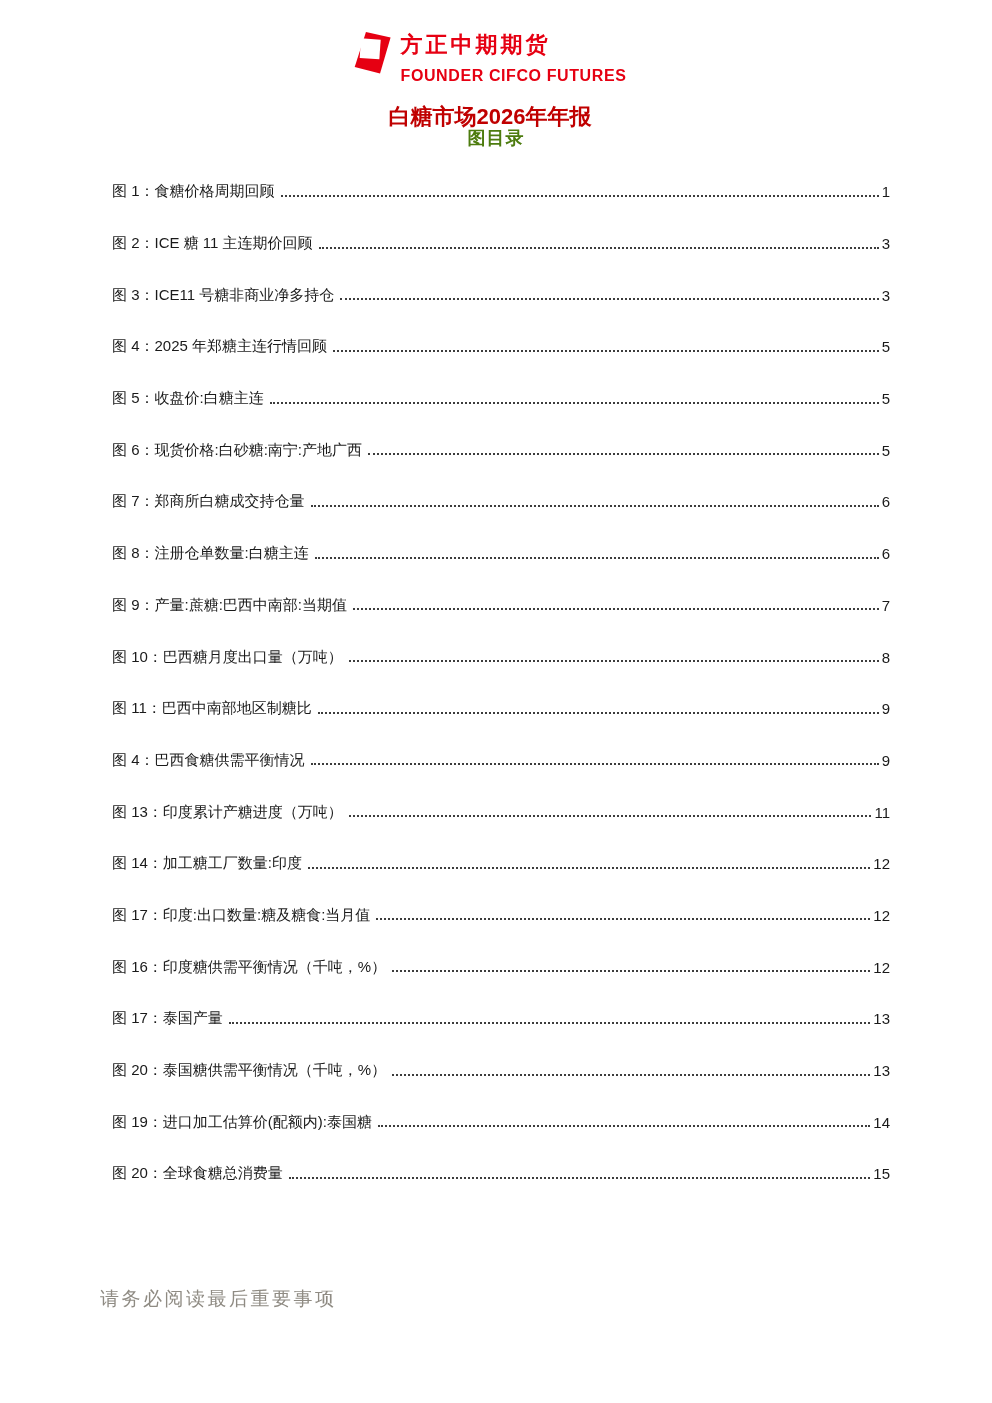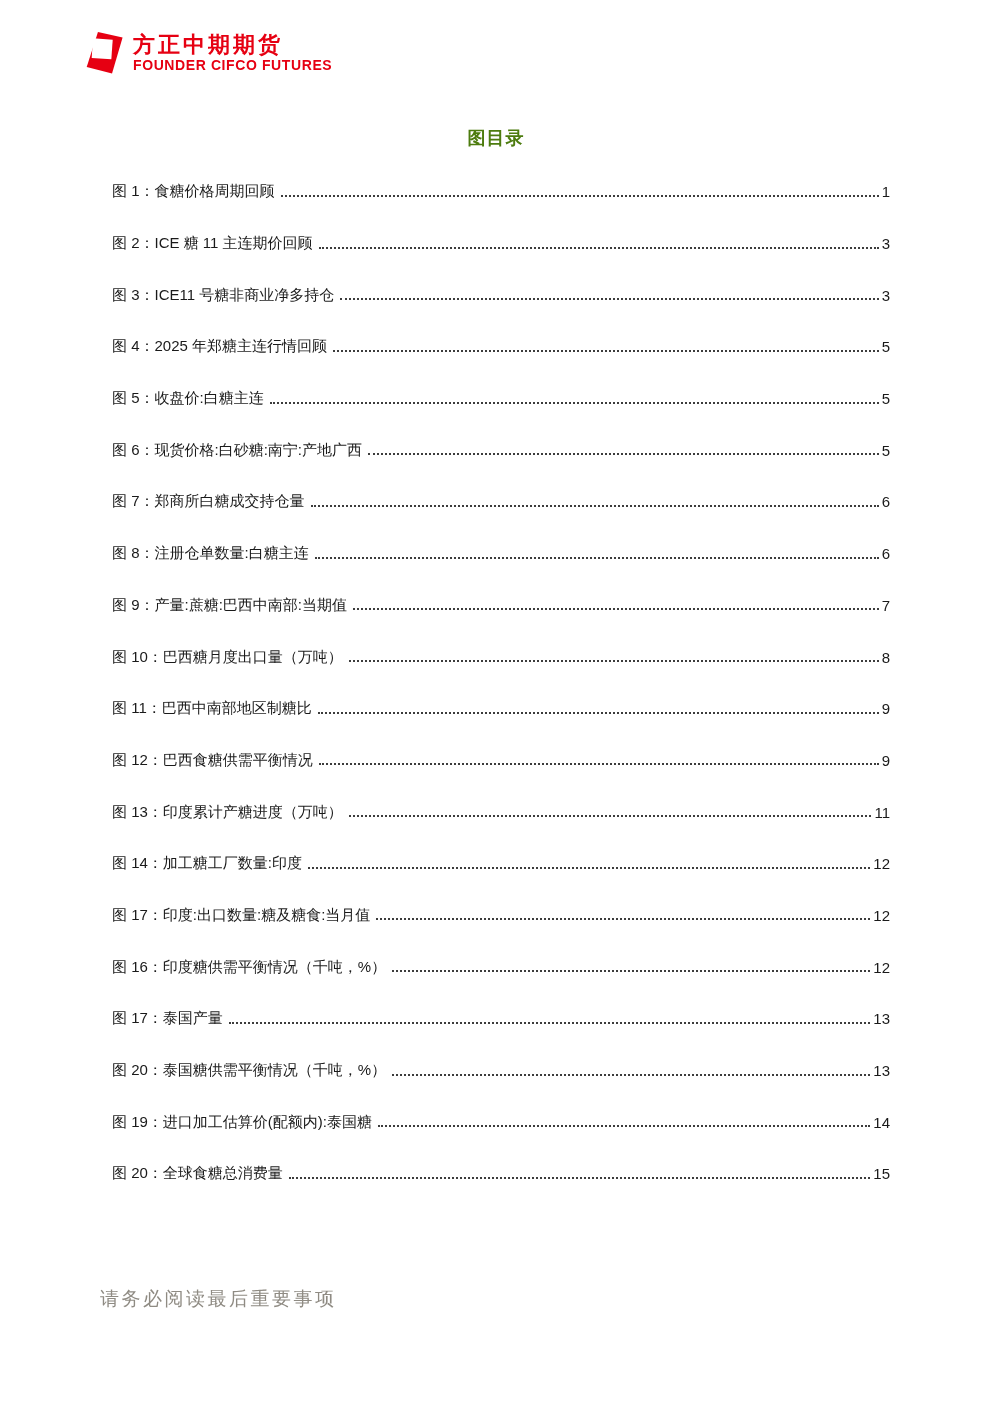--- a/index.html
+++ b/index.html
@@ -7,33 +7,33 @@
   body {
     width: 992px; height: 1403px;
     font-family: "Liberation Sans", sans-serif;
     position: relative;
     overflow: hidden;
   }
   .page { position: relative; width: 992px; height: 1403px; background: #ffffff; }
 
   
   .header {
-    position: absolute; top: 30px; left: 86px; right: 92px;
-    display: flex; justify-content: space-between; align-items: flex-end;
+    position: absolute; top: 30px; left: 80px; right: 92px;
+    display: flex; justify-content: space-between; align-items: center; flex-direction: column;
   }
   .logo { display: flex; align-items: flex-start; gap: 9px; }
   .logo-icon { width: 38px; height: 46px; flex: 0 0 auto; }
   .logo-text { padding-top: 3px; }
   .logo-cn {
     color: #e60012; font-size: 22px; font-weight: bold;
     letter-spacing: 3px; line-height: 1.1; white-space: nowrap;
   }
   .logo-en {
-    color: #e60012; font-size: 14px; font-weight: bold;
-    letter-spacing: 0.6px; margin-top: 0; white-space: nowrap;
+    color: #e60012; font-size: 16px; font-weight: bold;
+    letter-spacing: 0.6px; margin-top: 10px; white-space: nowrap;
   }
   .report-title {
     color: #c00000; font-size: 22px; font-weight: bold;
     margin-top: 17px; white-space: nowrap;
   }
 
   
   .toc-title {
     position: absolute; top: 126px; left: 0; width: 100%;
     text-align: center; color: #4d7c0f;
@@ -71,20 +71,21 @@
     <div class="logo">
       <svg class="logo-icon" viewBox="0 0 54 62" xmlns="http://www.w3.org/2000/svg" aria-hidden="true">
         <polygon points="17,1 52,9 37,60 1,51" fill="#e60012"></polygon>
         <rect x="9" y="11" width="28" height="28" fill="#ffffff" transform="rotate(4 23 25)"></rect>
       </svg>
       <div class="logo-text">
         <div class="logo-cn">方正中期期货</div>
         <div class="logo-en">FOUNDER CIFCO FUTURES</div>
       </div>
     </div>
+    <div class="report-title">白糖市场2026年年报</div>
   </div>
 
   <div class="toc-title">图目录</div>
 
   <div class="toc-list">
   <div class="toc-row">
     <span class="toc-label">图 1：食糖价格周期回顾</span>
     <span class="leader"></span>
     <span class="toc-page">1</span>
   </div>
@@ -143,21 +144,21 @@
     <span class="toc-page">8</span>
   </div>
 
   <div class="toc-row">
     <span class="toc-label">图 11：巴西中南部地区制糖比</span>
     <span class="leader"></span>
     <span class="toc-page">9</span>
   </div>
 
   <div class="toc-row">
-    <span class="toc-label">图 12：巴西食糖供需平衡情况</span>
+    <span class="toc-label">图 4：巴西食糖供需平衡情况</span>
     <span class="leader"></span>
     <span class="toc-page">9</span>
   </div>
 
   <div class="toc-row">
     <span class="toc-label">图 13：印度累计产糖进度（万吨）</span>
     <span class="leader"></span>
     <span class="toc-page">11</span>
   </div>
 

